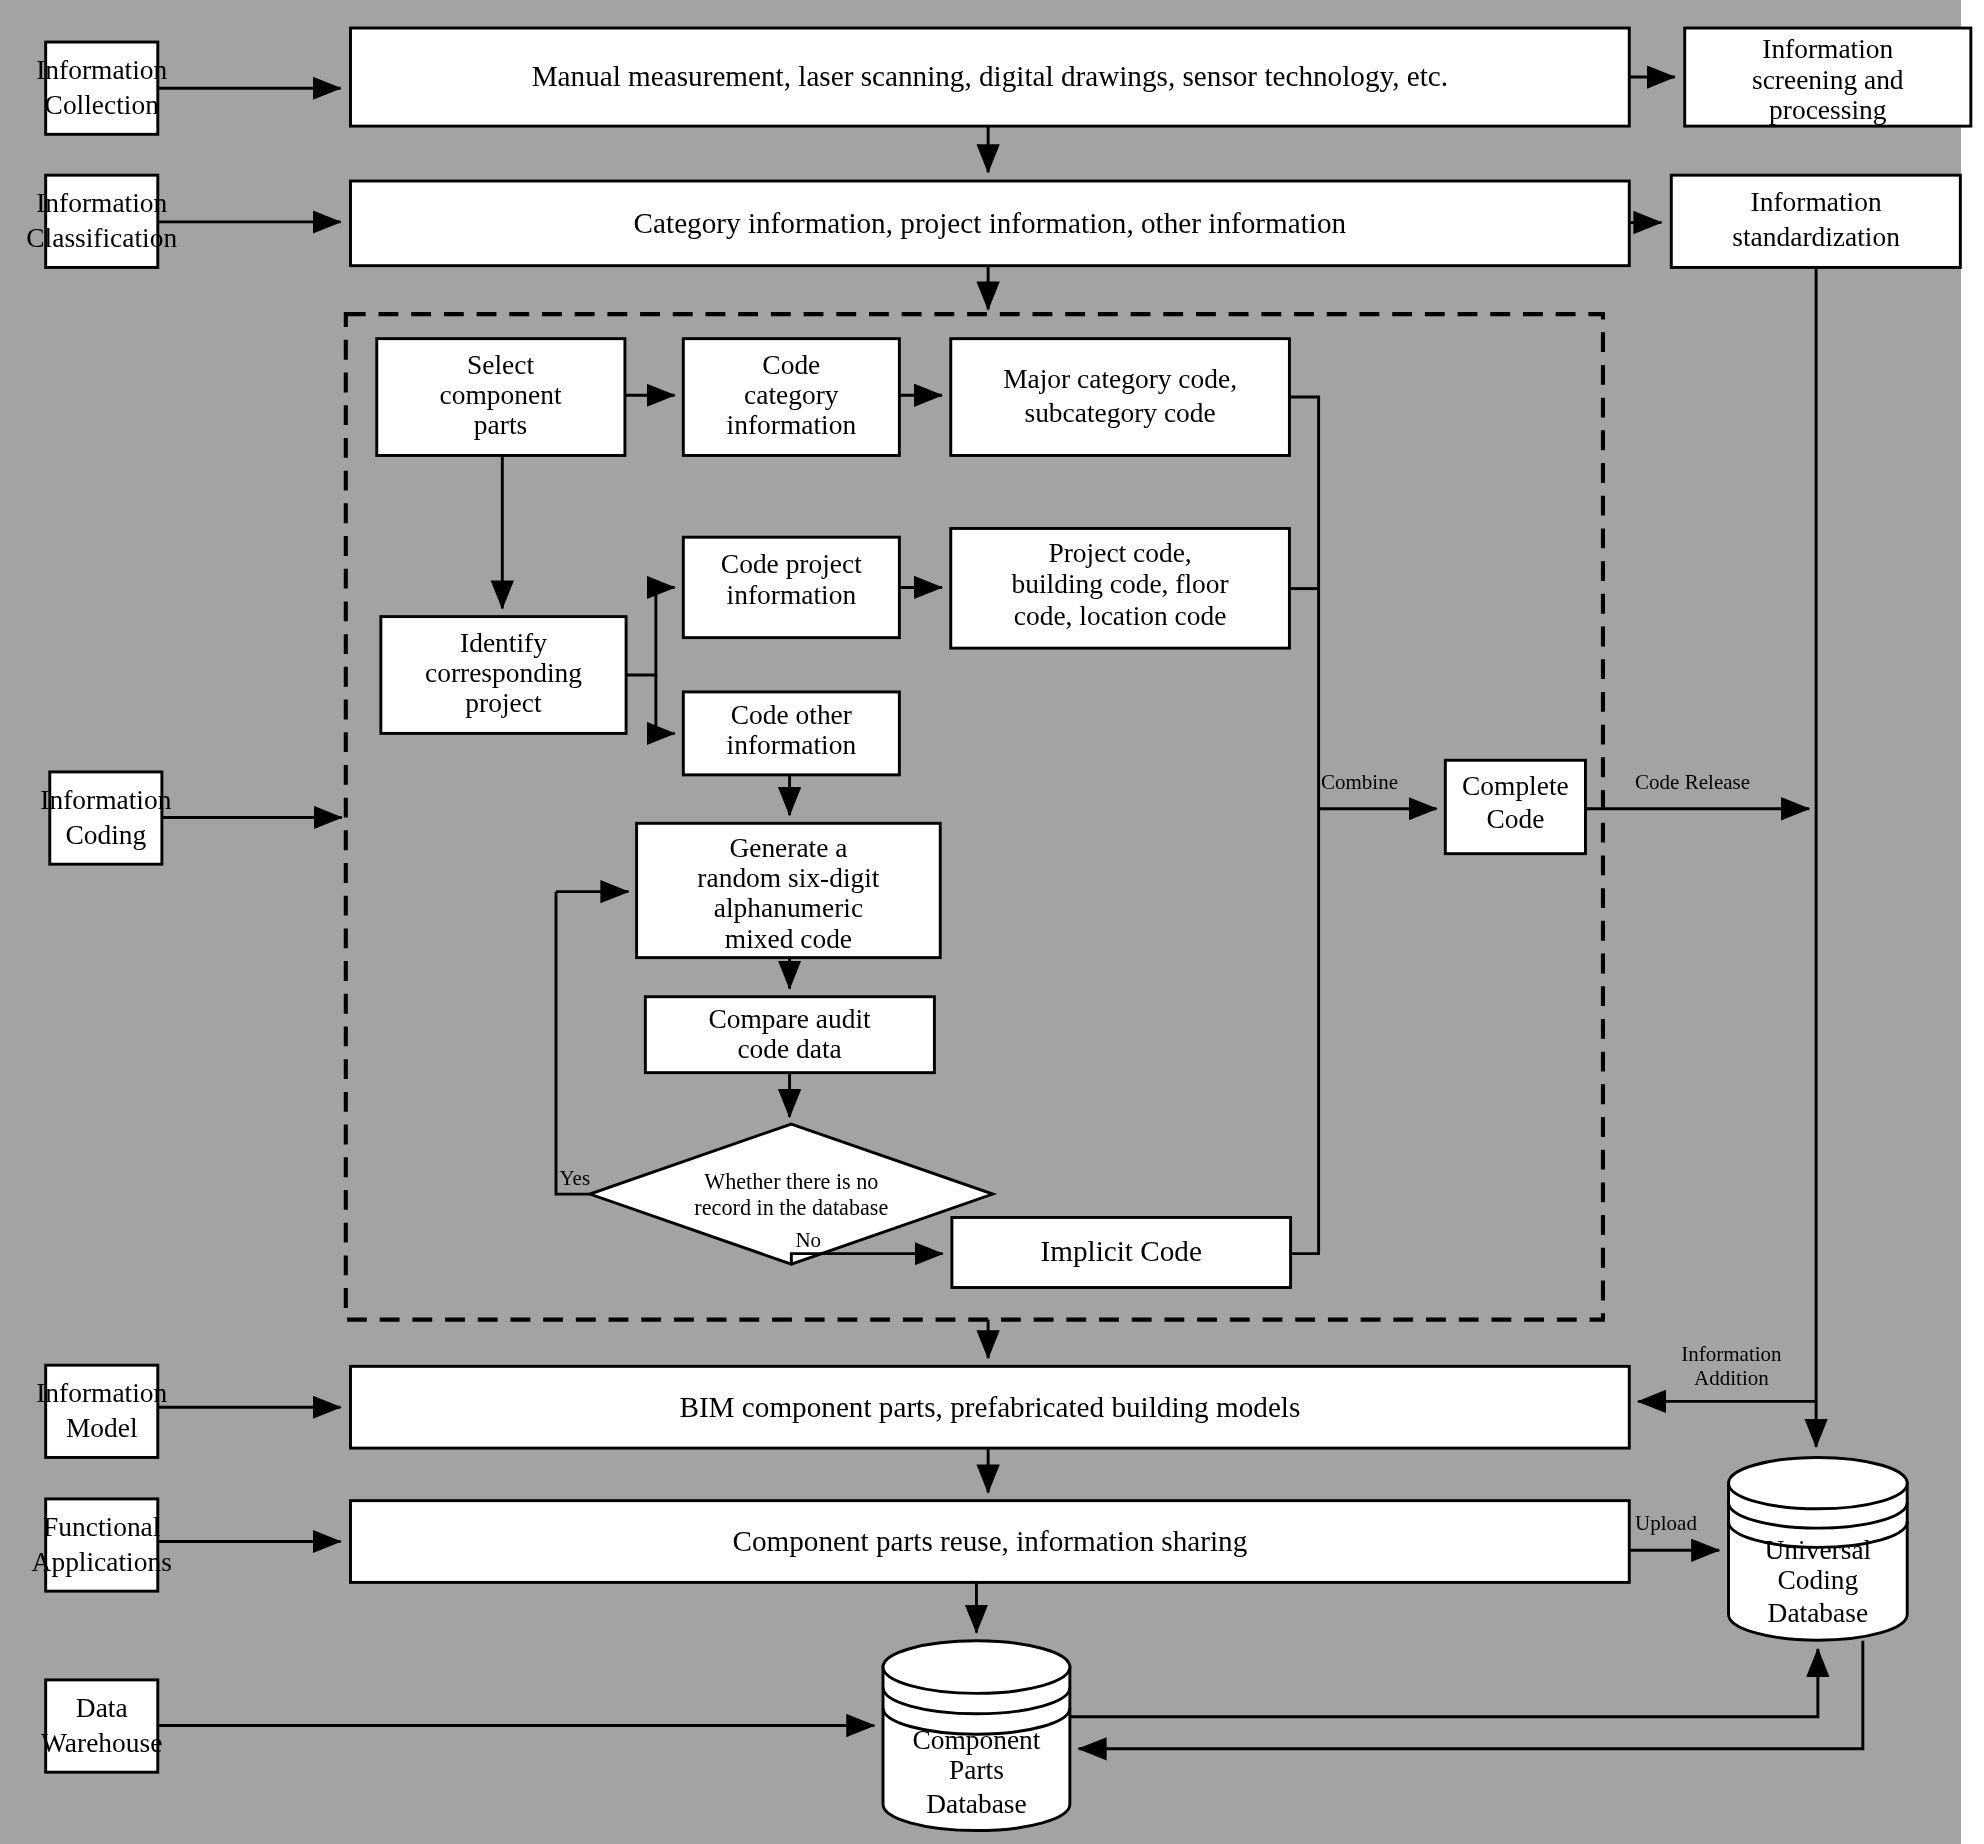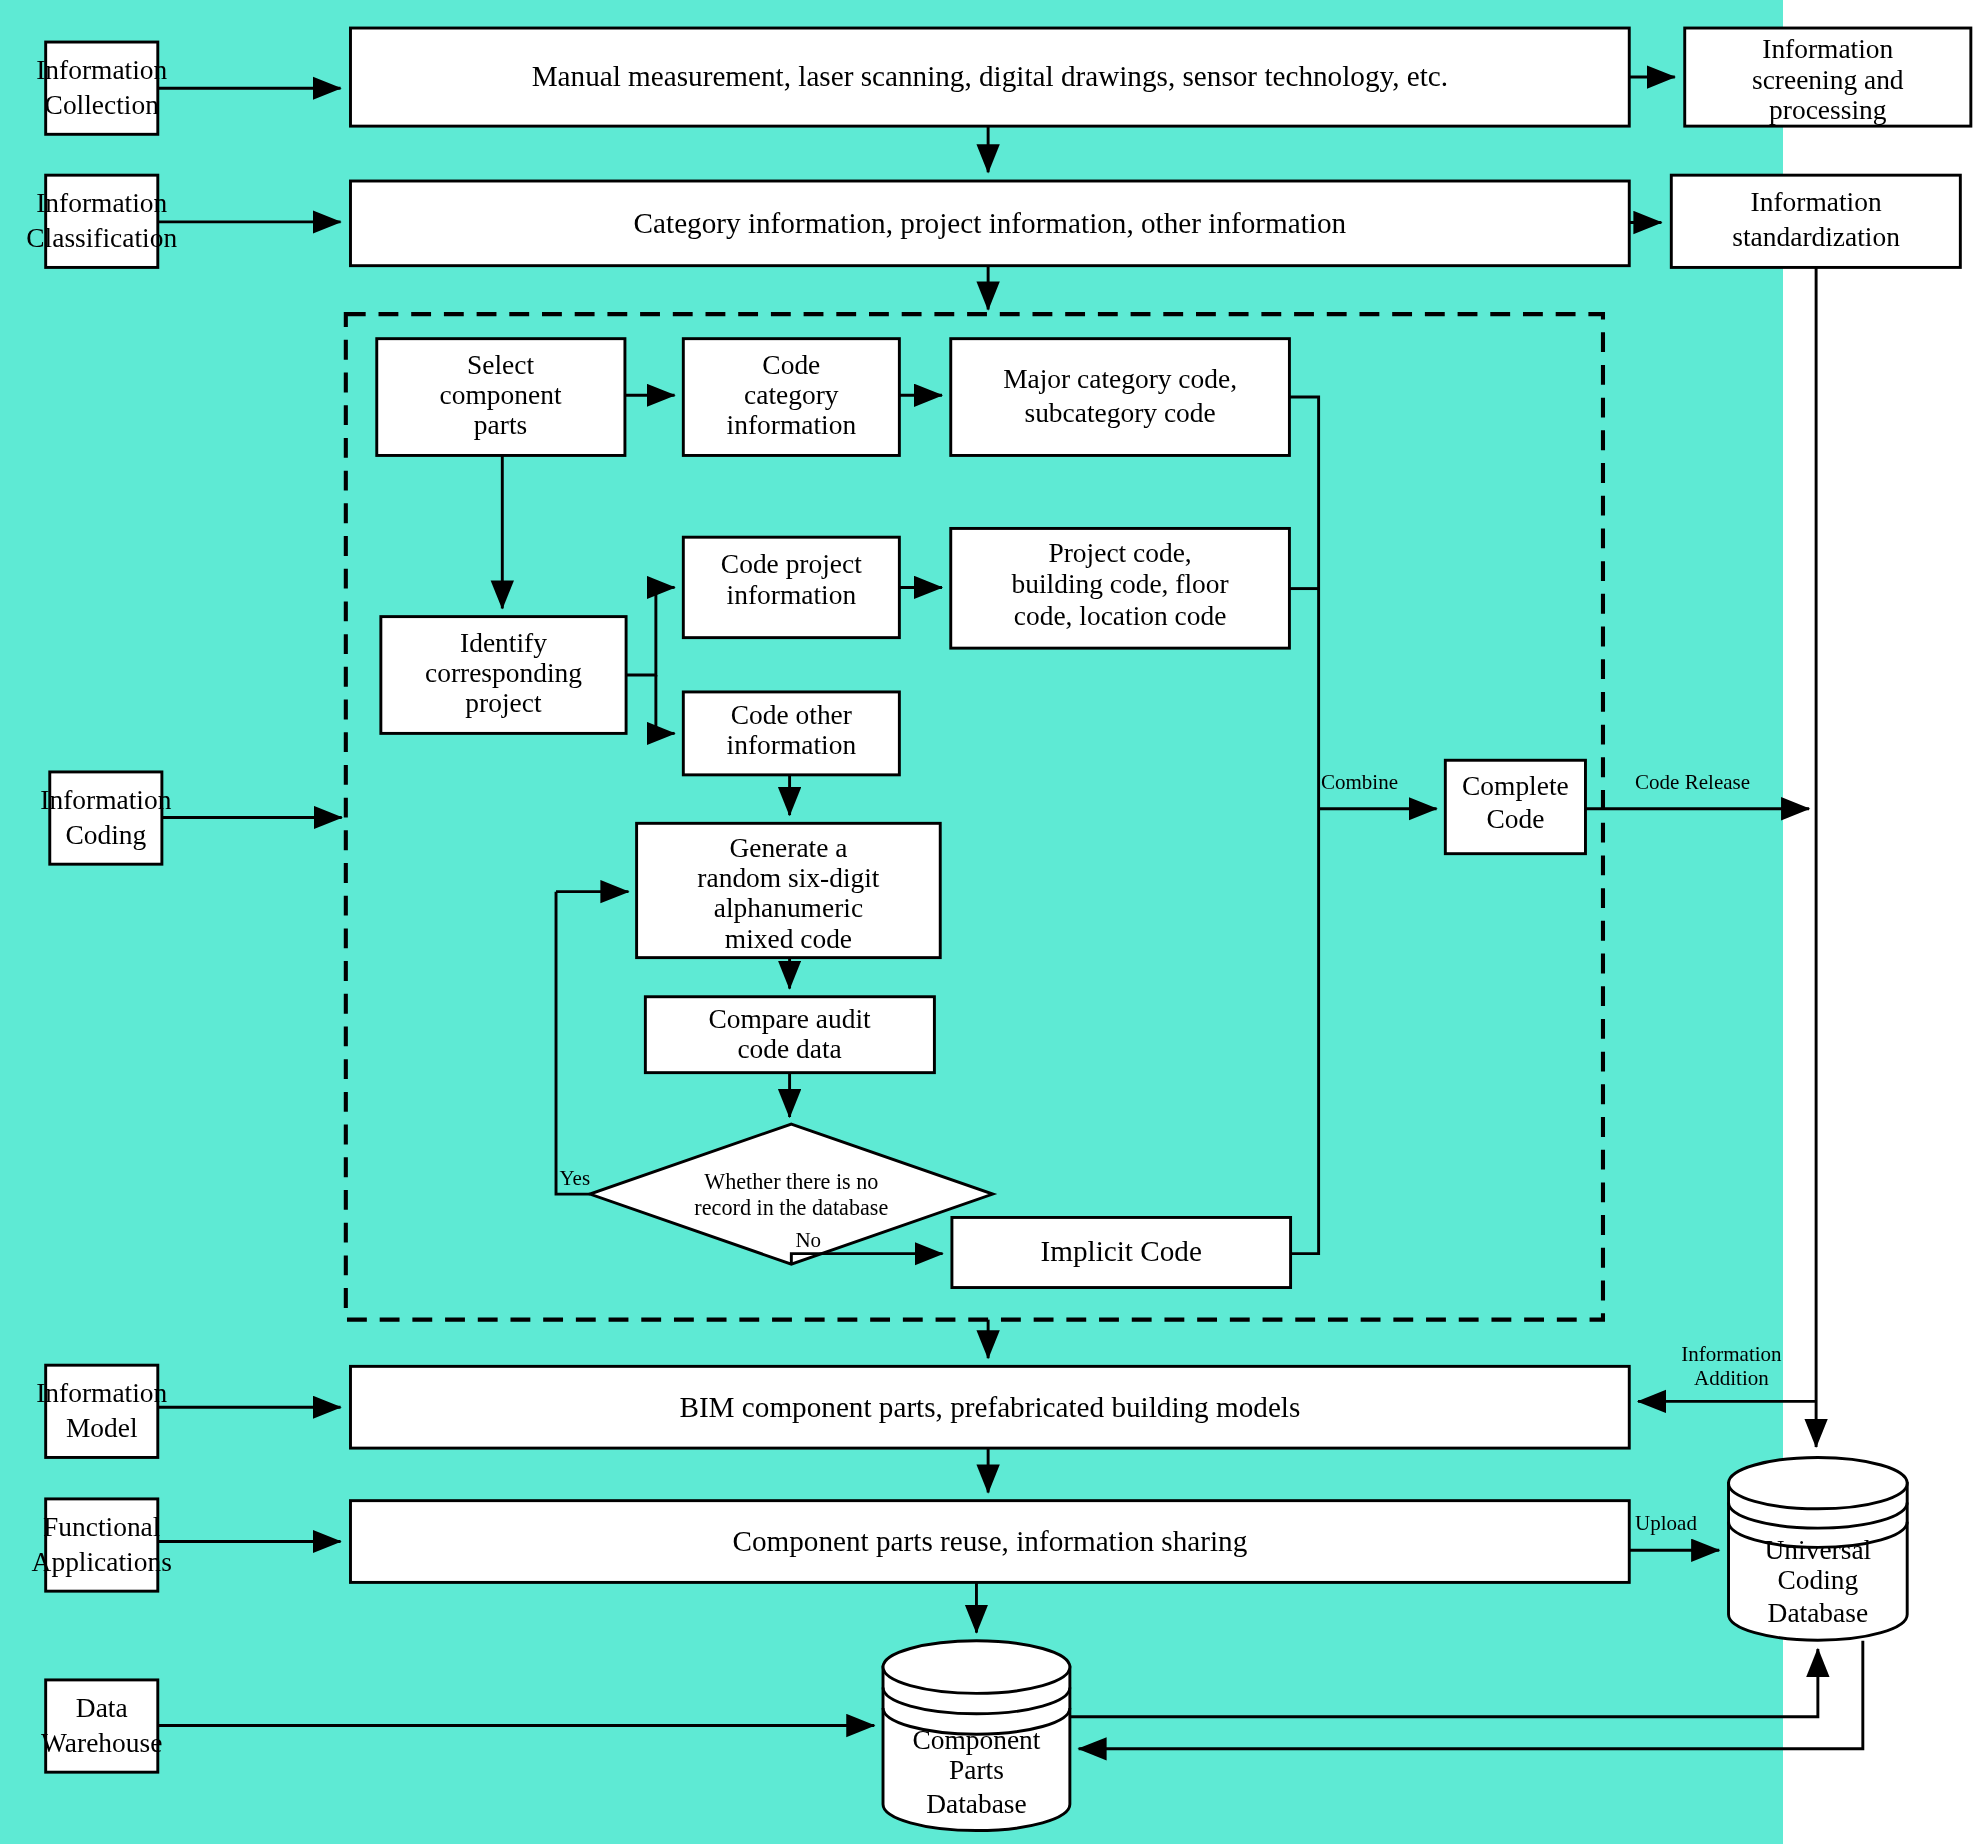--- a/index.html
+++ b/index.html
@@ -2,23 +2,23 @@
 <html style="font-size:9.3px"><head>
 <meta charset="utf-8">
 <style>
   html, body {
     margin: 0;
     padding: 0;
     background: #ffffff;
   }
   #page {
     position: relative;
-    width: 1783px;
+    width: 1961px;
     height: 1844px;
-    background: #5eead4;
+    background: #a3a3a3;
     font-family: "Liberation Serif", "DejaVu Serif", serif;
   }
   svg#flow {
     position: absolute;
     left: 0;
     top: 0;
     width: 1985px;
     height: 1844px;
     display: block;
   }

